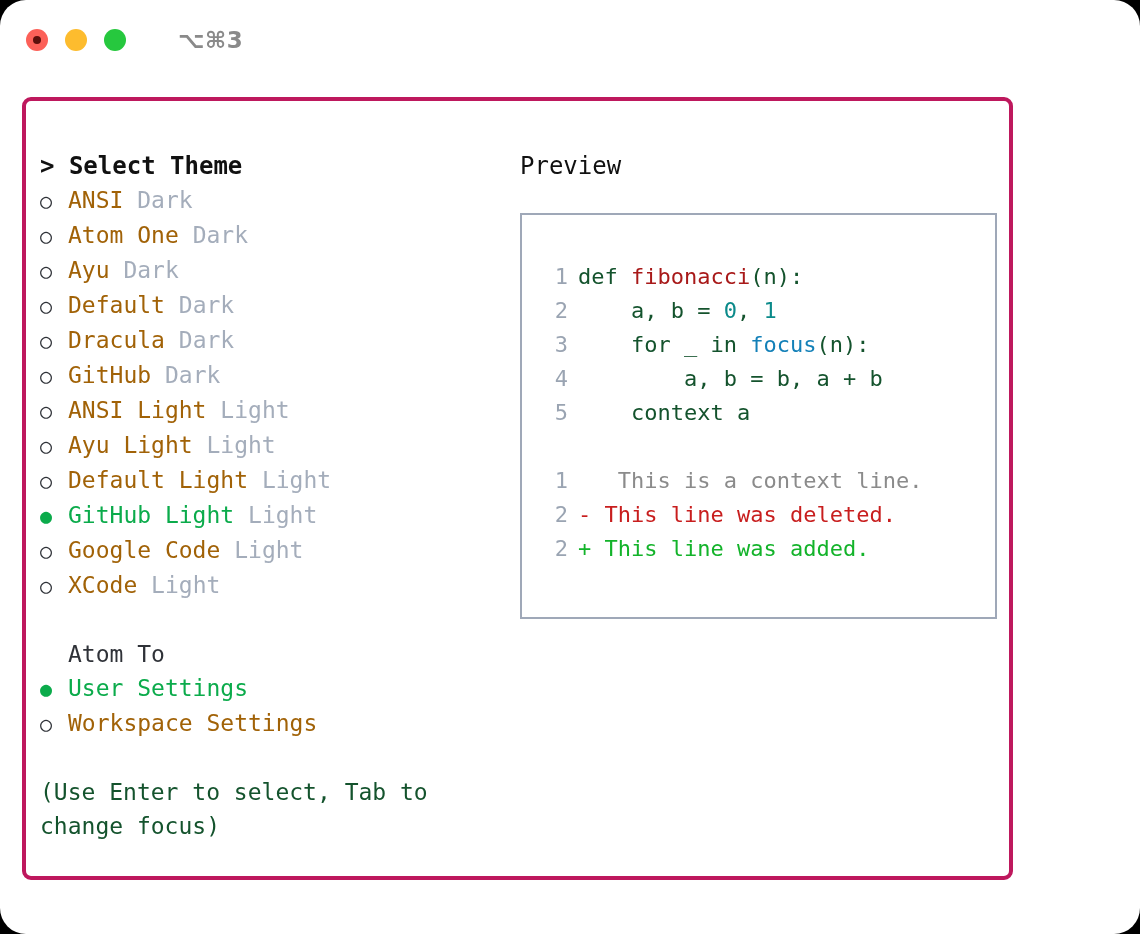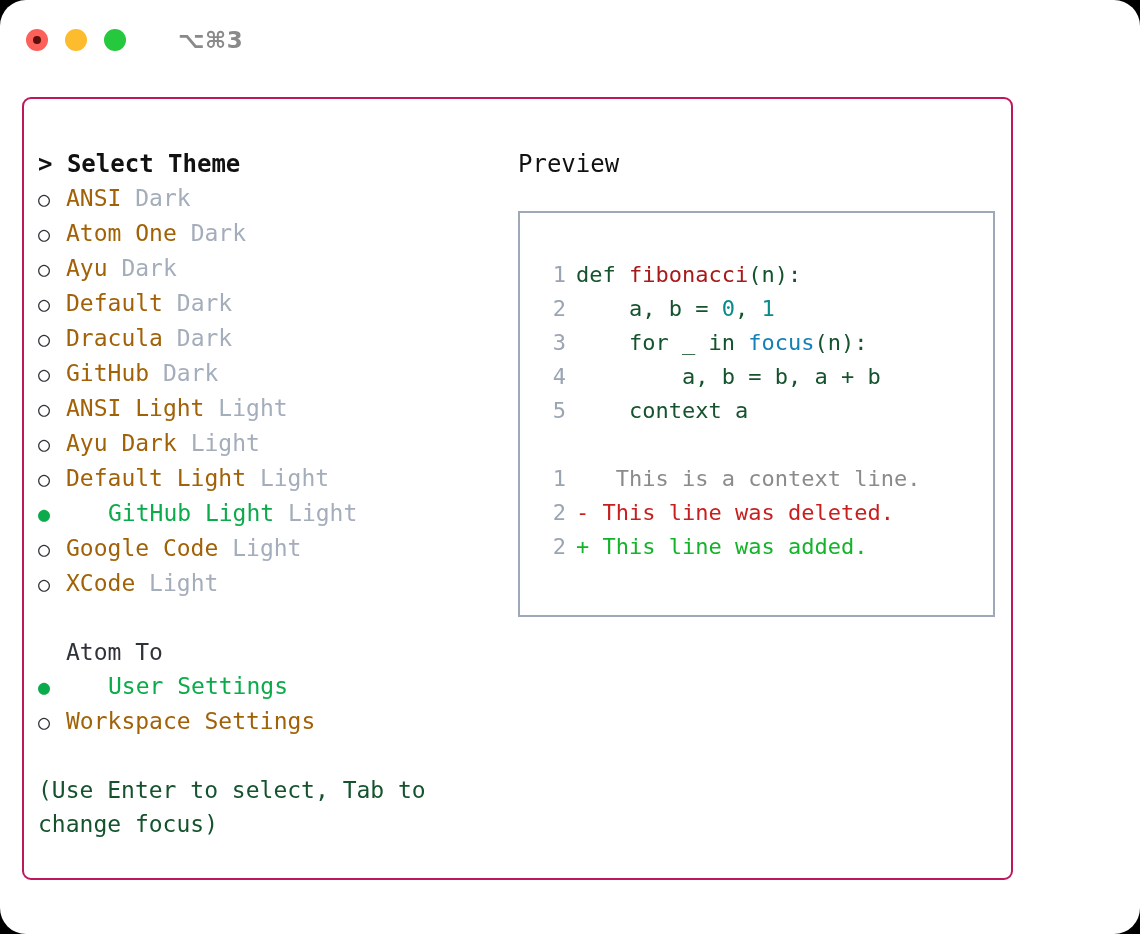--- a/index.html
+++ b/index.html
@@ -68,21 +68,21 @@
     font-family: "DejaVu Sans", "Liberation Sans", sans-serif;
   }
 
   
   .card {
     position: absolute;
     left: 22px;
     top: 97px;
     width: 991px;
     height: 783px;
-    border: 2px solid #be185d;
+    border: 4px solid #be185d;
     border-radius: 9px;
     box-sizing: border-box;
     background: #ffffff;
   }
 
   
   .left-col {
     position: absolute;
     left: 14px;
     top: 48px;
@@ -107,21 +107,21 @@
     font-family: "DejaVu Sans Mono", "Liberation Mono", monospace;
   }
   .marker {
     display: inline-block;
     width: 28px;
     flex: 0 0 28px;
     color: #2f3238;
     font-size: 20px;
   }
   .marker.sel { color: #0bab4b; font-size: 20px; }
-  .opt.selected .opt-label { color: #0bab4b; margin-left: 42px; }
+  .opt.selected .opt-label { color: #0bab4b; }
   .opt-label { color: #a16207; }
   .opt-kind { color: #a4adbb; }
   .sp { color: transparent; }
 
   .apply-head {
     font-size: 23px;
     line-height: 34px;
     color: #2f3238;
     padding-left: 28px;
     white-space: pre;
@@ -205,21 +205,21 @@
       <div class="section-head">&gt; Select Theme</div>
 
       <div class="opt-list" id="theme-list">
           <div class="opt"><span class="marker">○</span><span class="opt-label">ANSI</span><span class="sp"> </span><span class="opt-kind">Dark</span></div>
           <div class="opt"><span class="marker">○</span><span class="opt-label">Atom One</span><span class="sp"> </span><span class="opt-kind">Dark</span></div>
           <div class="opt"><span class="marker">○</span><span class="opt-label">Ayu</span><span class="sp"> </span><span class="opt-kind">Dark</span></div>
           <div class="opt"><span class="marker">○</span><span class="opt-label">Default</span><span class="sp"> </span><span class="opt-kind">Dark</span></div>
           <div class="opt"><span class="marker">○</span><span class="opt-label">Dracula</span><span class="sp"> </span><span class="opt-kind">Dark</span></div>
           <div class="opt"><span class="marker">○</span><span class="opt-label">GitHub</span><span class="sp"> </span><span class="opt-kind">Dark</span></div>
           <div class="opt"><span class="marker">○</span><span class="opt-label">ANSI Light</span><span class="sp"> </span><span class="opt-kind">Light</span></div>
-          <div class="opt"><span class="marker">○</span><span class="opt-label">Ayu Dark</span><span class="sp"> </span><span class="opt-kind">Light</span></div>
+          <div class="opt"><span class="marker">○</span><span class="opt-label">Ayu Light</span><span class="sp"> </span><span class="opt-kind">Light</span></div>
           <div class="opt"><span class="marker">○</span><span class="opt-label">Default Light</span><span class="sp"> </span><span class="opt-kind">Light</span></div>
           <div class="opt selected"><span class="marker sel">●</span><span class="opt-label">GitHub Light</span><span class="sp"> </span><span class="opt-kind">Light</span></div>
           <div class="opt"><span class="marker">○</span><span class="opt-label">Google Code</span><span class="sp"> </span><span class="opt-kind">Light</span></div>
           <div class="opt"><span class="marker">○</span><span class="opt-label">XCode</span><span class="sp"> </span><span class="opt-kind">Light</span></div>
         </div>
 
       <div class="spacer-lg"></div>
 
       <div class="apply-head">Atom To</div>
       <div class="opt-list" id="apply-list">

